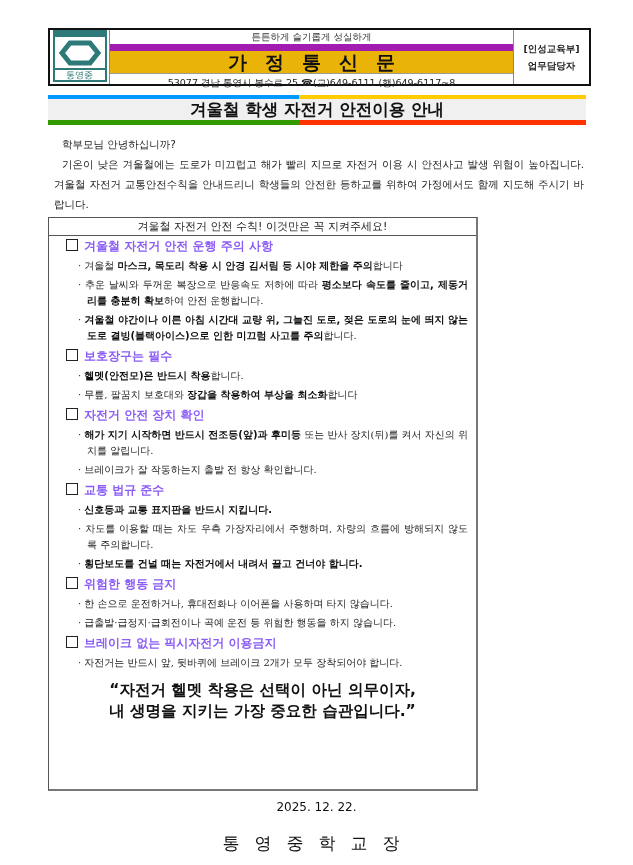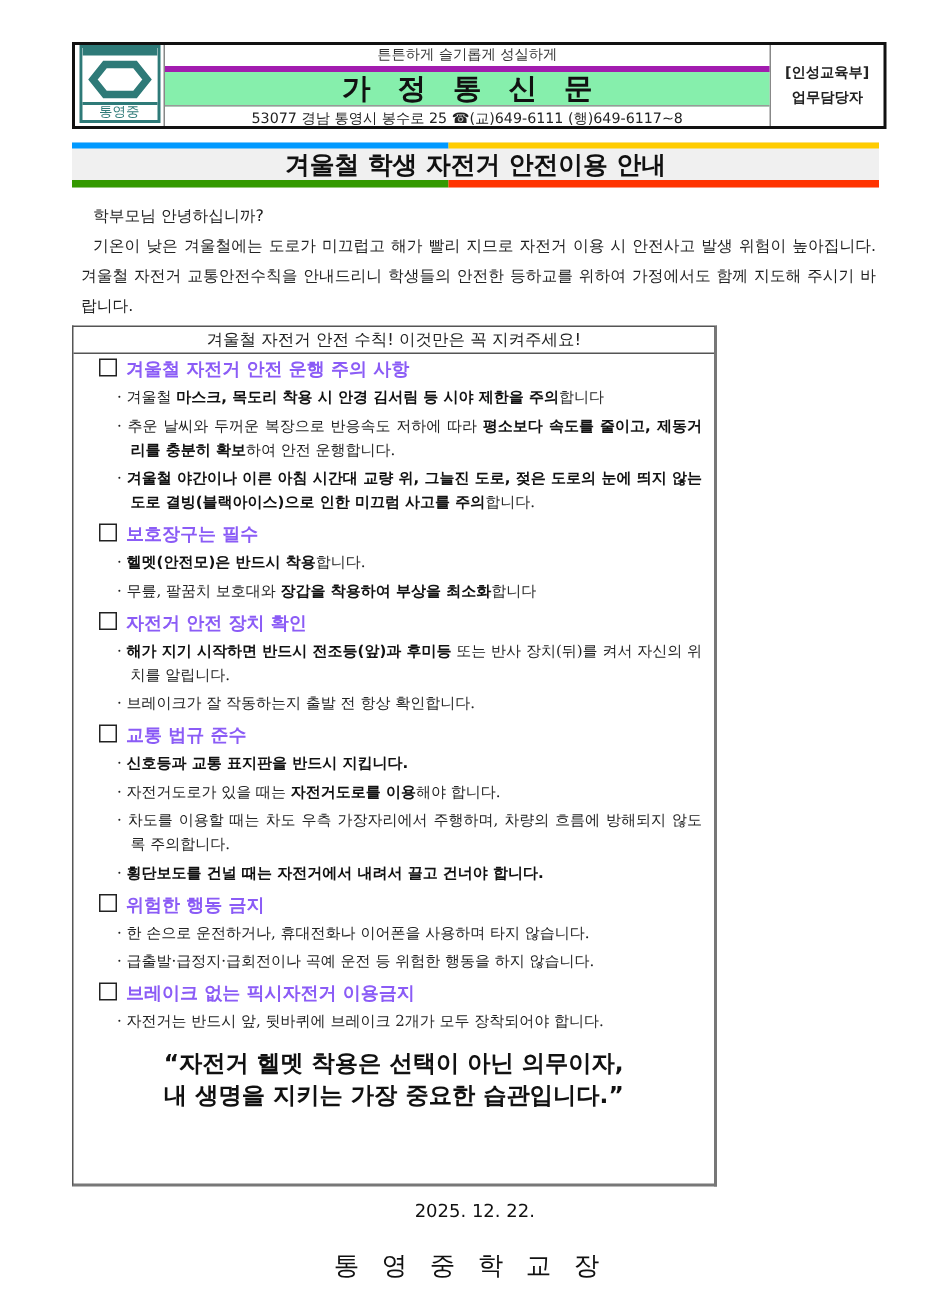--- a/index.html
+++ b/index.html
@@ -8,22 +8,22 @@
   .page { position:absolute; left:0; top:0; width:633px; height:865px; }
 
   
   .header { position:absolute; left:48px; top:28px; width:543px; height:58px;
             border:2px solid #111; box-sizing:border-box; display:flex; }
   .logo-cell { width:60px; border-right:1px solid #888; display:flex; align-items:flex-end; justify-content:center; padding:2px; box-sizing:border-box; }
   .logo { width:54px; height:52px; border:2px solid #2e7a78; box-sizing:border-box; background:#fff; display:flex; flex-direction:column; align-items:center; }
   .logo svg { display:block; }
   .logo-text { font-size:9px; color:#2e7a78; line-height:10px; border-top:2px solid #2e7a78; width:100%; text-align:center; font-family:"DejaVu Sans", sans-serif; }
   .mid-cell { flex:1; display:flex; flex-direction:column; border-right:1px solid #888; }
-  .motto { height:14px; font-size:9.5px; line-height:14px; text-align:center; color:#333; border-bottom:4px solid #a21caf; }
-  .title { height:22px; background:#86efac; font-size:19px; font-weight:bold; line-height:22px; text-align:center; letter-spacing:18px; padding-left:18px; border-bottom:1px solid #999; color:#111; }
+  .motto { height:14px; font-size:9.5px; line-height:14px; text-align:center; color:#333; border-bottom:7px solid #a21caf; }
+  .title { height:22px; background:#eab308; font-size:19px; font-weight:bold; line-height:22px; text-align:center; letter-spacing:18px; padding-left:18px; border-bottom:1px solid #999; color:#111; }
   .address { flex:1; font-size:9.5px; line-height:18px; text-align:center; color:#222; }
   .right-cell { width:75px; display:flex; flex-direction:column; align-items:center; justify-content:center; font-size:9.5px; font-weight:bold; line-height:17px; color:#222; }
 
   
   .banner { position:absolute; left:48px; top:95px; width:538px; height:30px; background:#f0f0f0; }
   .bar-top-left { position:absolute; left:0; top:0; width:251px; height:4px; background:#0099ff; }
   .bar-top-right { position:absolute; left:251px; top:0; width:287px; height:4px; background:#ffcc00; }
   .bar-bot-left { position:absolute; left:0; bottom:0; width:251px; height:5px; background:#339900; }
   .bar-bot-right { position:absolute; left:251px; bottom:0; width:287px; height:5px; background:#ff3300; }
   .banner-title { position:absolute; left:0; right:0; top:4px; height:21px; line-height:21px; text-align:center; font-size:16.5px; font-weight:bold; color:#111; }
@@ -97,21 +97,20 @@
     <div class="section-title"><span class="box"></span><span>보호장구는 필수</span></div>
     <div class="item"><span>· </span><b>헬멧(안전모)은 반드시 착용</b><span>합니다.</span></div>
     <div class="item"><span>· 무릎, 팔꿈치 보호대와 </span><b>장갑을 착용하여 부상을 최소화</b><span>합니다</span></div>
 
     <div class="section-title"><span class="box"></span><span>자전거 안전 장치 확인</span></div>
     <div class="item"><span>· </span><b>해가 지기 시작하면 반드시 전조등(앞)과 후미등</b><span> 또는 반사 장치(뒤)를 켜서 자신의 위치를 알립니다.</span></div>
     <div class="item"><span>· 브레이크가 잘 작동하는지 출발 전 항상 확인합니다.</span><b></b><span></span></div>
 
     <div class="section-title"><span class="box"></span><span>교통 법규 준수</span></div>
     <div class="item"><span>· </span><b>신호등과 교통 표지판을 반드시 지킵니다.</b><span></span></div>
-    <div class="item"><span>· 자전거도로가 있을 때는 </span><b>자전거도로를 이용</b><span>해야 합니다.</span></div>
     <div class="item"><span>· 차도를 이용할 때는 차도 우측 가장자리에서 주행하며, 차량의 흐름에  방해되지 않도록 주의합니다.</span><b></b><span></span></div>
     <div class="item"><span>· </span><b>횡단보도를 건널 때는 자전거에서 내려서 끌고 건너야 합니다.</b><span></span></div>
 
     <div class="section-title"><span class="box"></span><span>위험한 행동 금지</span></div>
     <div class="item"><span>· 한 손으로 운전하거나, 휴대전화나 이어폰을 사용하며 타지 않습니다.</span><b></b><span></span></div>
     <div class="item"><span>· 급출발·급정지·급회전이나 곡예 운전 등 위험한 행동을 하지 않습니다.</span><b></b><span></span></div>
 
     <div class="section-title"><span class="box"></span><span>브레이크 없는 픽시자전거 이용금지</span></div>
     <div class="item"><span>· 자전거는 반드시 앞, 뒷바퀴에 브레이크 2개가 모두 장착되어야 합니다.</span><b></b><span></span></div>
 

